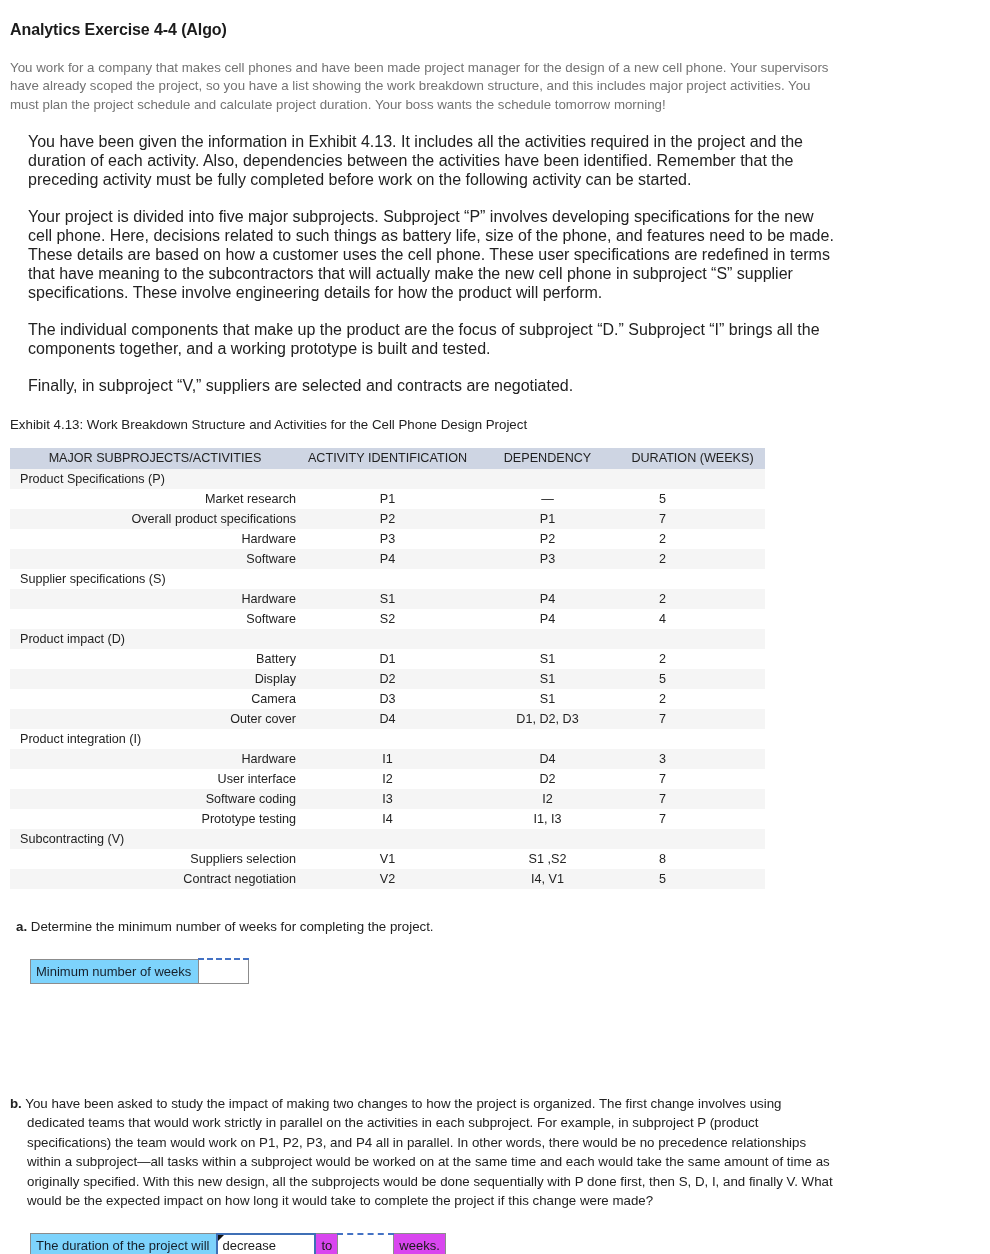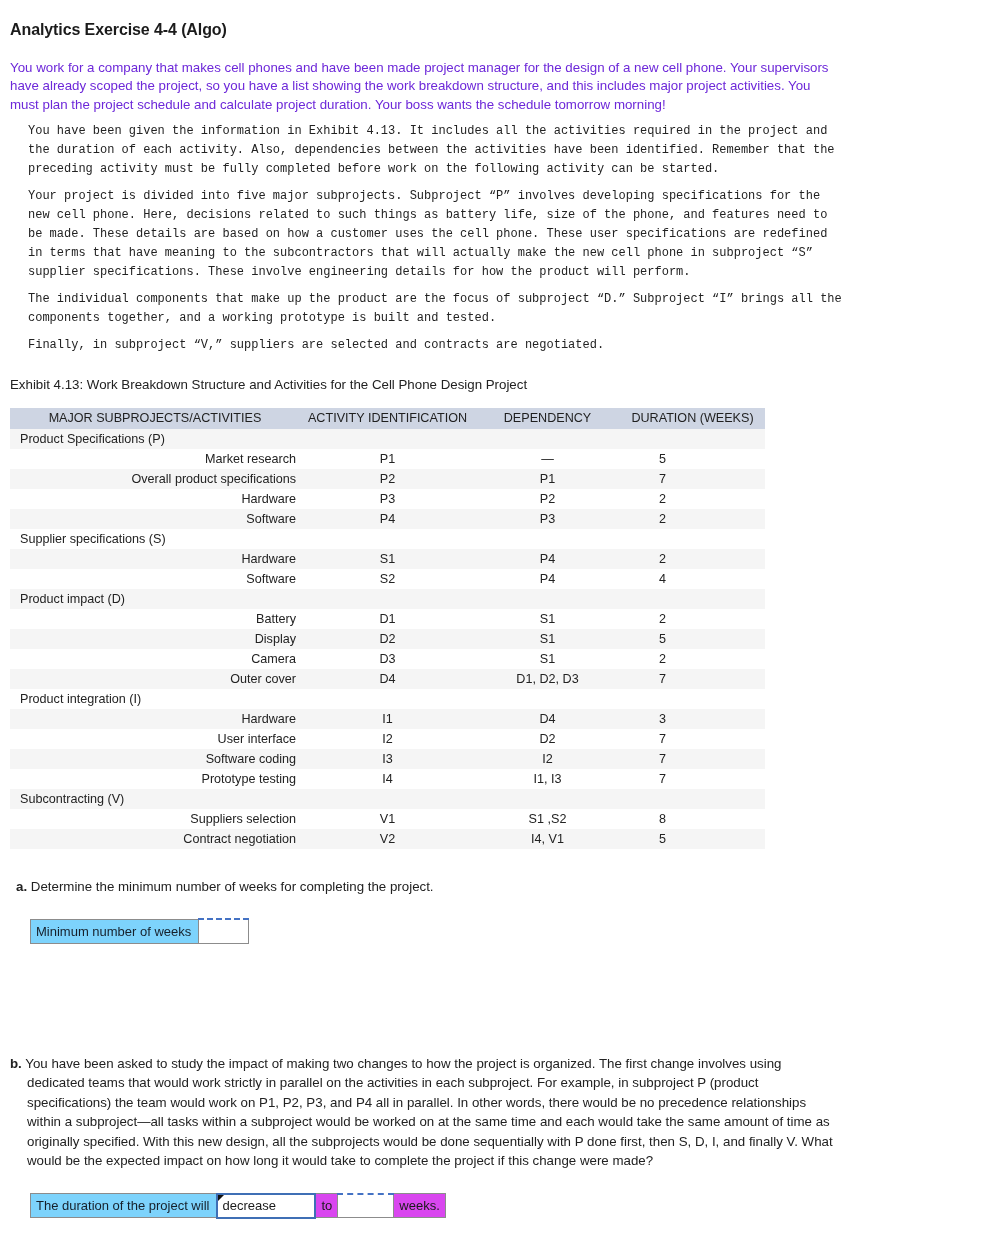--- a/index.html
+++ b/index.html
@@ -22,29 +22,28 @@
     font-weight: bold;
     color: #1b1b1b;
     padding: 10px 0 0 10px;
     letter-spacing: -0.1px;
   }
 
   
   .intro {
     font-size: 13.3px;
     line-height: 18.5px;
-    color: #6d28d9;
+    color: #737373;
     margin: 20px 44px 0 10px;
   }
   .para-indent {
-    font-size: 12px;
+    font-size: 16px;
     line-height: 19px;
     color: #222;
-    margin: 8px 44px 0 28px;
-    font-family: Liberation Mono, monospace;
+    margin: 18px 44px 0 28px;
   }
 
   .exhibit-caption {
     font-size: 13.3px;
     color: #222;
     margin: 22px 0 16px 10px;
   }
 
   
   .wbs-table {

